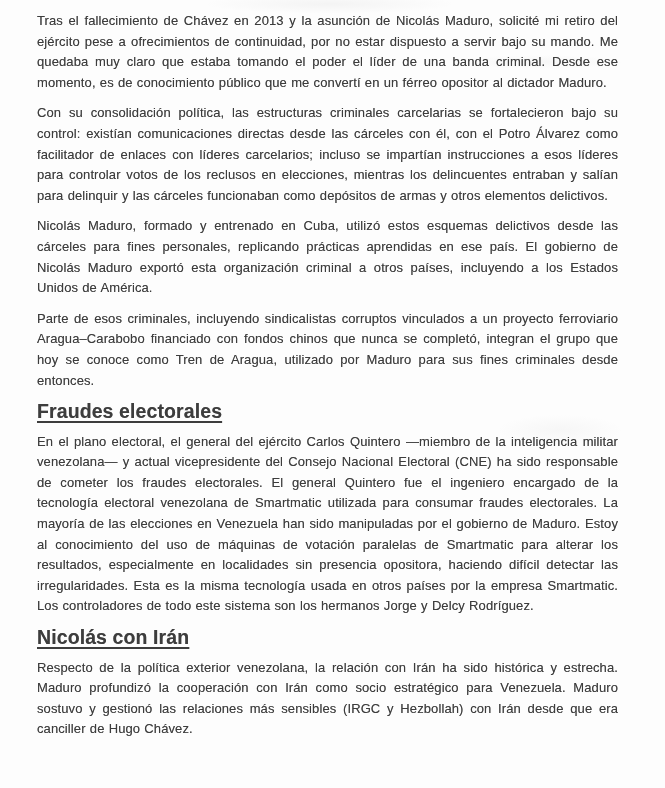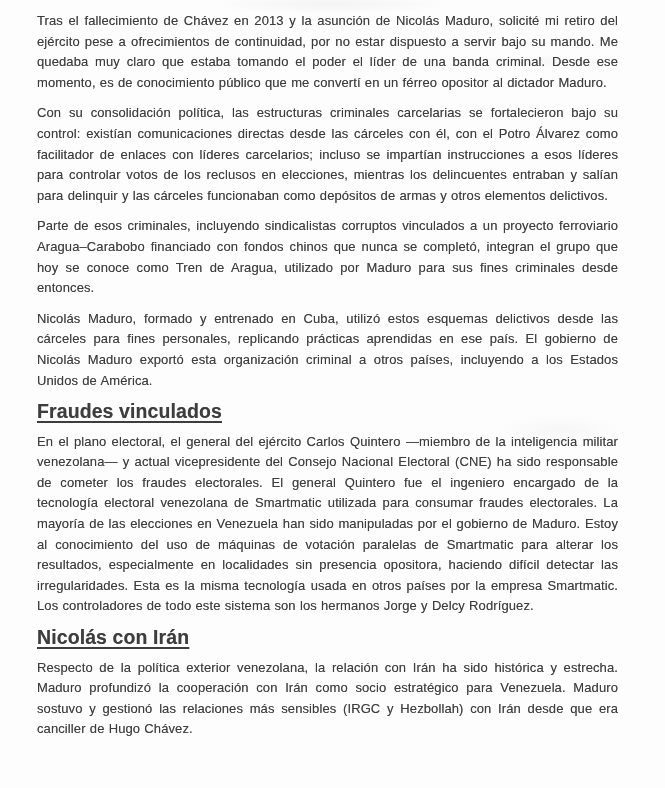--- a/index.html
+++ b/index.html
@@ -43,19 +43,19 @@
     margin: 0 0 10px 0;
     letter-spacing: 0.1px;
   }
 </style>
 </head>
 <body>
 
 <div class="page">
   <p class="para">Tras el fallecimiento de Chávez en 2013 y la asunción de Nicolás Maduro, solicité mi retiro del ejército pese a ofrecimientos de continuidad, por no estar dispuesto a servir bajo su mando. Me quedaba muy claro que estaba tomando el poder el líder de una banda criminal. Desde ese momento, es de conocimiento público que me convertí en un férreo opositor al dictador Maduro.</p>
   <p class="para">Con su consolidación política, las estructuras criminales carcelarias se fortalecieron bajo su control: existían comunicaciones directas desde las cárceles con él, con el Potro Álvarez como facilitador de enlaces con líderes carcelarios; incluso se impartían instrucciones a esos líderes para controlar votos de los reclusos en elecciones, mientras los delincuentes entraban y salían para delinquir y las cárceles funcionaban como depósitos de armas y otros elementos delictivos.</p>
+  <p class="para">Nicolás Maduro, formado y entrenado en Cuba, utilizó estos esquemas delictivos desde las cárceles para fines personales, replicando prácticas aprendidas en ese país. El gobierno de Nicolás Maduro exportó esta organización criminal a otros países, incluyendo a los Estados Unidos de América.</p>
   <p class="para">Parte de esos criminales, incluyendo sindicalistas corruptos vinculados a un proyecto ferroviario Aragua–Carabobo financiado con fondos chinos que nunca se completó, integran el grupo que hoy se conoce como Tren de Aragua, utilizado por Maduro para sus fines criminales desde entonces.</p>
-  <p class="para">Nicolás Maduro, formado y entrenado en Cuba, utilizó estos esquemas delictivos desde las cárceles para fines personales, replicando prácticas aprendidas en ese país. El gobierno de Nicolás Maduro exportó esta organización criminal a otros países, incluyendo a los Estados Unidos de América.</p>
-  <h2 class="heading">Fraudes vinculados</h2>
+  <h2 class="heading">Fraudes electorales</h2>
   <p class="para">En el plano electoral, el general del ejército Carlos Quintero —miembro de la inteligencia militar venezolana— y actual vicepresidente del Consejo Nacional Electoral (CNE) ha sido responsable de cometer los fraudes electorales. El general Quintero fue el ingeniero encargado de la tecnología electoral venezolana de Smartmatic utilizada para consumar fraudes electorales. La mayoría de las elecciones en Venezuela han sido manipuladas por el gobierno de Maduro. Estoy al conocimiento del uso de máquinas de votación paralelas de Smartmatic para alterar los resultados, especialmente en localidades sin presencia opositora, haciendo difícil detectar las irregularidades. Esta es la misma tecnología usada en otros países por la empresa Smartmatic. Los controladores de todo este sistema son los hermanos Jorge y Delcy Rodríguez.</p>
   <h2 class="heading">Nicolás con Irán</h2>
   <p class="para">Respecto de la política exterior venezolana, la relación con Irán ha sido histórica y estrecha. Maduro profundizó la cooperación con Irán como socio estratégico para Venezuela. Maduro sostuvo y gestionó las relaciones más sensibles (IRGC y Hezbollah) con Irán desde que era canciller de Hugo Chávez.</p>
 </div>
 
 </body></html>

